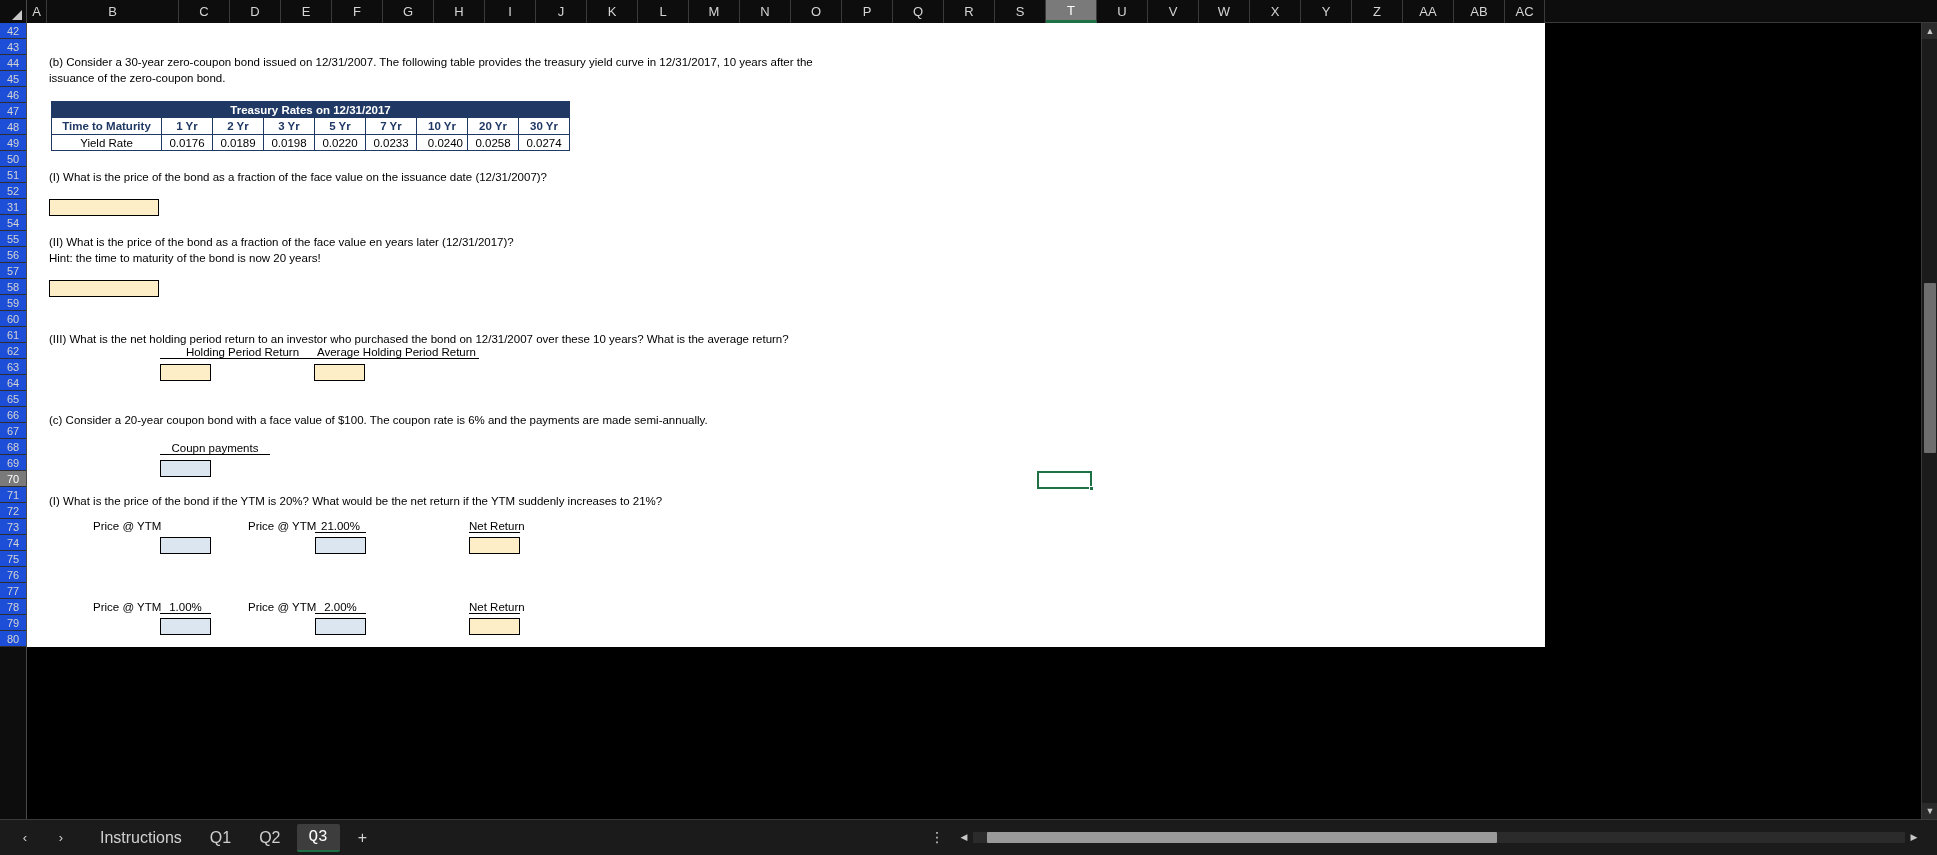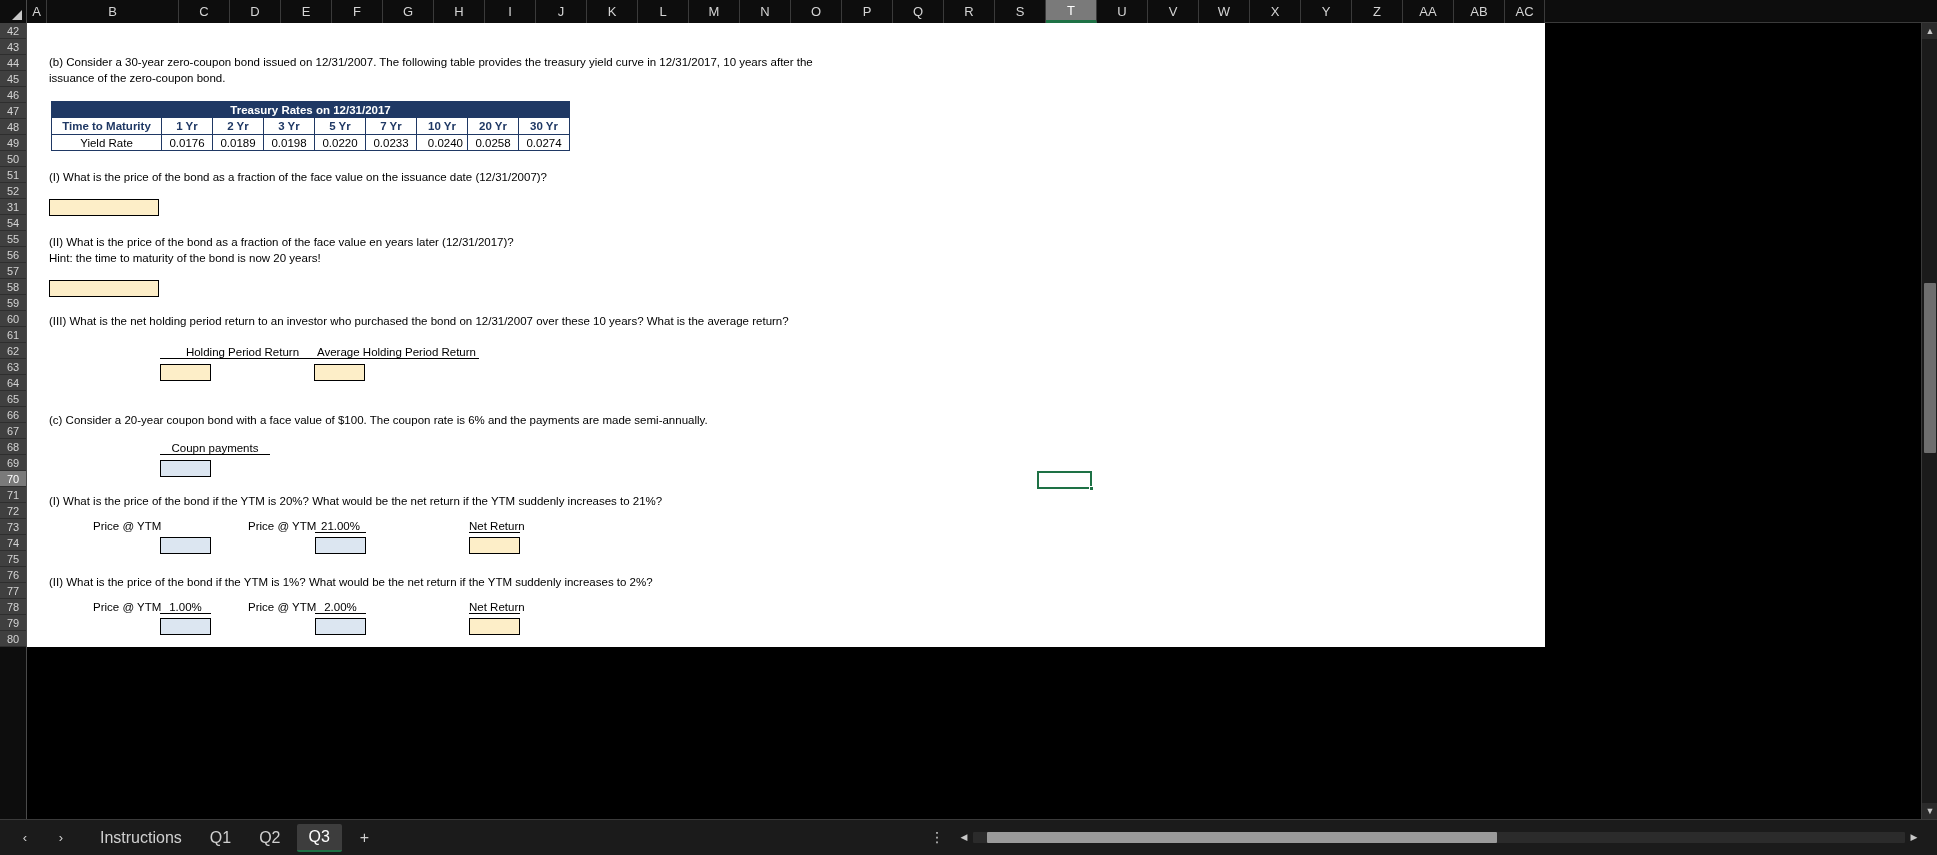--- a/index.html
+++ b/index.html
@@ -35,21 +35,21 @@
   .col-cell.sel { background:#7a7a7a; color:#fff; border-bottom:3px solid #1e7145; }
 
   
   .row-header-col {
     position:absolute; top:23px; left:0; width:27px; bottom:0;
     background:#0d0d0d; border-right:1px solid #4a4a4a;
   }
   .row-cell {
     height:16px; color:#d4d4d4; font-size:11px;
     display:flex; align-items:center; justify-content:center;
-    border-bottom:1px solid #2e2e2e; background:#404040; user-select:none;
+    border-bottom:1px solid #2e2e2e; background:#1d4ed8; user-select:none;
   }
   .row-cell.sel { background:#7a7a7a; color:#fff; }
 
   
   .grid {
     position:absolute; top:23px; left:27px;
     width:1518px; height:624px;
     background:#ffffff; overflow:hidden;
   }
 
@@ -121,20 +121,21 @@
     display:flex;align-items:center;justify-content:center;
   }
   .tabs { display:flex; align-items:center; margin-left:16px; gap:0; }
   .tab {
     color:#d0d0d0; font-size:16px; padding:4px 12px; margin-right:4px;
     border-radius:2px; white-space:nowrap;
   }
   .tab.active {
     color:#ffffff; background:#3d3d3d; border-bottom:2px solid #1e7145;
     font-weight:normal;
+    font-family:Liberation Mono, monospace;
   }
   .tab-add { color:#d0d0d0; font-size:16px; padding:0 14px; }
 
   .hscroll-zone {
     position:absolute; left:930px; right:16px; bottom:0; height:36px;
     display:flex; align-items:center;
   }
   .kebab { color:#d0d0d0; font-size:14px; letter-spacing:1px; margin-right:12px; }
   .hs-arrow { color:#c8c8c8; font-size:9px; width:14px; text-align:center; }
   .hs-track {
@@ -266,21 +267,21 @@
     </tbody>
       </table>
 
     <div class="cellabs qtext" style="left:22px; top:147px;">(I) What is the price of the bond as a fraction of the face value on the issuance date (12/31/2007)?</div>
     <div class="inbox yellow" style="left:22px; top:176px; width:110px; height:17px;"></div>
 
     <div class="cellabs qtext" style="left:22px; top:212px;">(II) What is the price of the bond as a fraction of the face value en years later (12/31/2017)?</div>
     <div class="cellabs qtext" style="left:22px; top:228px;">Hint: the time to maturity of the bond is now 20 years!</div>
     <div class="inbox yellow" style="left:22px; top:257px; width:110px; height:17px;"></div>
 
-    <div class="cellabs qtext" style="left:22px; top:291px;">(III) What is the net holding period return to an investor who purchased the bond on 12/31/2007 over these 10 years? What is the average return?</div>
+    <div class="cellabs qtext" style="left:22px; top:309px;">(III) What is the net holding period return to an investor who purchased the bond on 12/31/2007 over these 10 years? What is the average return?</div>
 
     <div class="ulabel" style="left:133px; top:323px; width:165px;">Holding Period Return</div>
     <div class="inbox yellow" style="left:133px; top:341px; width:51px; height:17px;"></div>
 
     <div class="ulabel" style="left:287px; top:323px; width:165px;">Average Holding Period Return</div>
     <div class="inbox yellow" style="left:287px; top:341px; width:51px; height:17px;"></div>
 
     <div class="cellabs qtext" style="left:22px; top:390px;">(c) Consider a 20-year coupon bond with a face value of $100. The coupon rate is 6% and the payments are made semi-annually.</div>
 
     <div class="ulabel" style="left:133px; top:419px; width:110px;">Coupn payments</div>
@@ -292,21 +293,20 @@
     <div class="ulabel" style="left:133px; top:481px; width:51px;margin-top:37px;">20.00%</div>
     <div class="inbox blue" style="left:133px; top:514px; width:51px; height:17px;"></div>
 
     <div class="cellabs plain" style="left:221px; top:497px;">Price @ YTM</div>
     <div class="ulabel" style="left:288px; top:497px; width:51px;">21.00%</div>
     <div class="inbox blue" style="left:288px; top:514px; width:51px; height:17px;"></div>
 
     <div class="ulabel" style="left:442px; top:497px; width:51px;">Net Return</div>
     <div class="inbox yellow" style="left:442px; top:514px; width:51px; height:17px;"></div>
 
-    <div class="cellabs qtext" style="left:22px; top:552px;">(II) What is the price of the bond if the YTM is 1%? What would be the net return if the YTM suddenly increases to 2%?</div>
 
     <div class="cellabs plain" style="left:66px; top:578px;">Price @ YTM</div>
     <div class="ulabel" style="left:133px; top:578px; width:51px;">1.00%</div>
     <div class="inbox blue" style="left:133px; top:595px; width:51px; height:17px;"></div>
 
     <div class="cellabs plain" style="left:221px; top:578px;">Price @ YTM</div>
     <div class="ulabel" style="left:288px; top:578px; width:51px;">2.00%</div>
     <div class="inbox blue" style="left:288px; top:595px; width:51px; height:17px;"></div>
 
     <div class="ulabel" style="left:442px; top:578px; width:51px;">Net Return</div>

